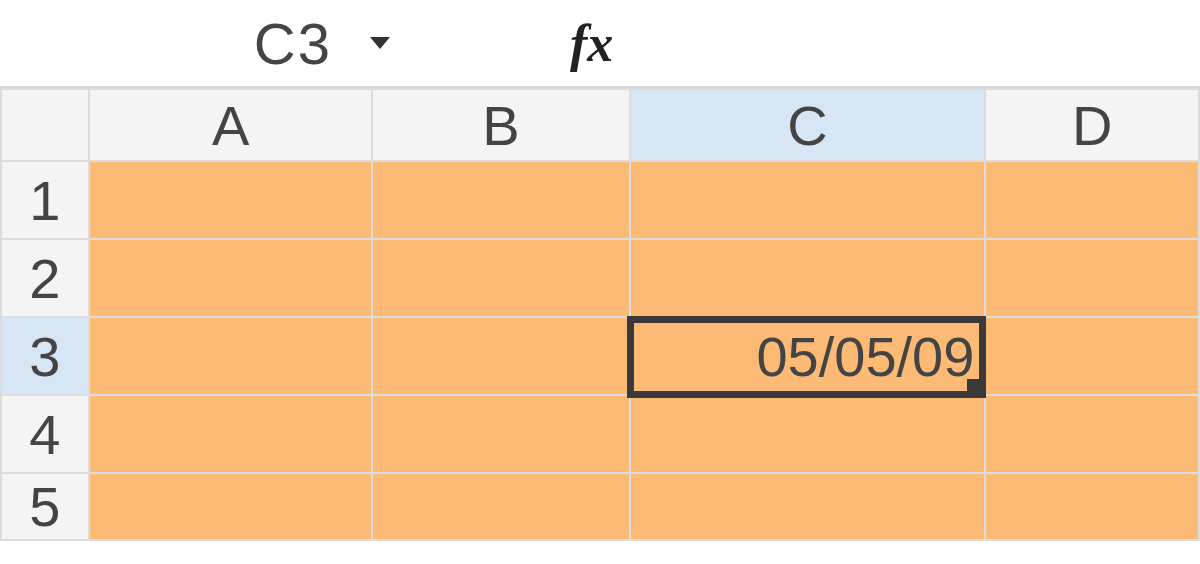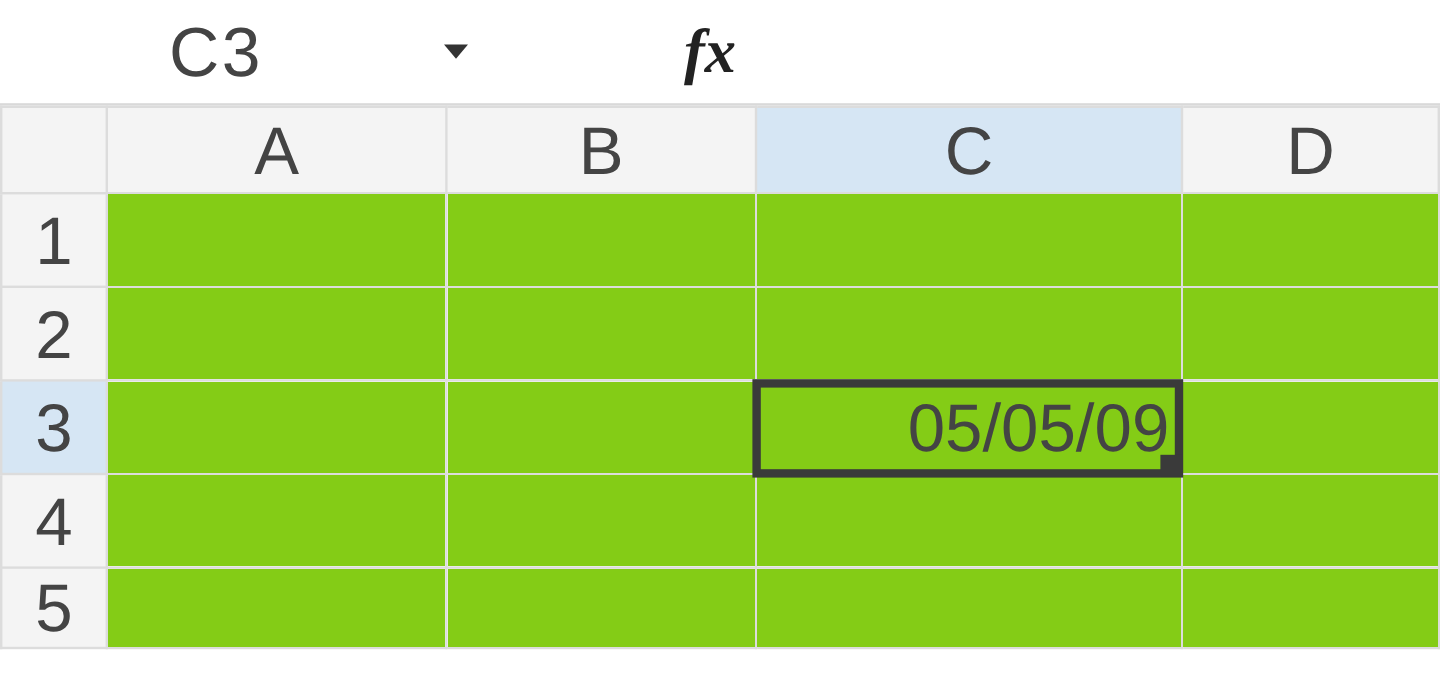--- a/index.html
+++ b/index.html
@@ -18,21 +18,21 @@
       display: flex;
       align-items: center;
       height: 86px;
       padding: 0 20px;
       background: #ffffff;
     }
     .name-box {
       width: 320px;
       font-size: 58px;
       color: #444;
-      text-align: center;
+      text-align: right;
       padding: 2px 8px;
       background: #fff;
       letter-spacing: 2px;
     }
     .name-dropdown {
       width: 80px;
       display: flex;
       align-items: center;
       justify-content: center;
       cursor: pointer;
@@ -90,21 +90,21 @@
     table.sheet tbody th.rowhead {
       background: #f4f4f4;
       width: 88px;
       text-align: center;
       height: 78px;
     }
     table.sheet tbody tr.r3 th.rowhead {
       background: #d6e6f4;
     }
     table.sheet tbody td {
-      background: #84cc16;
+      background: #fdba74;
       height: 78px;
       text-align: right;
       padding-right: 10px;
       vertical-align: middle;
       position: relative;
     }
     table.sheet tbody tr:last-child th.rowhead,
     table.sheet tbody tr:last-child td {
       height: 40px;
     }

